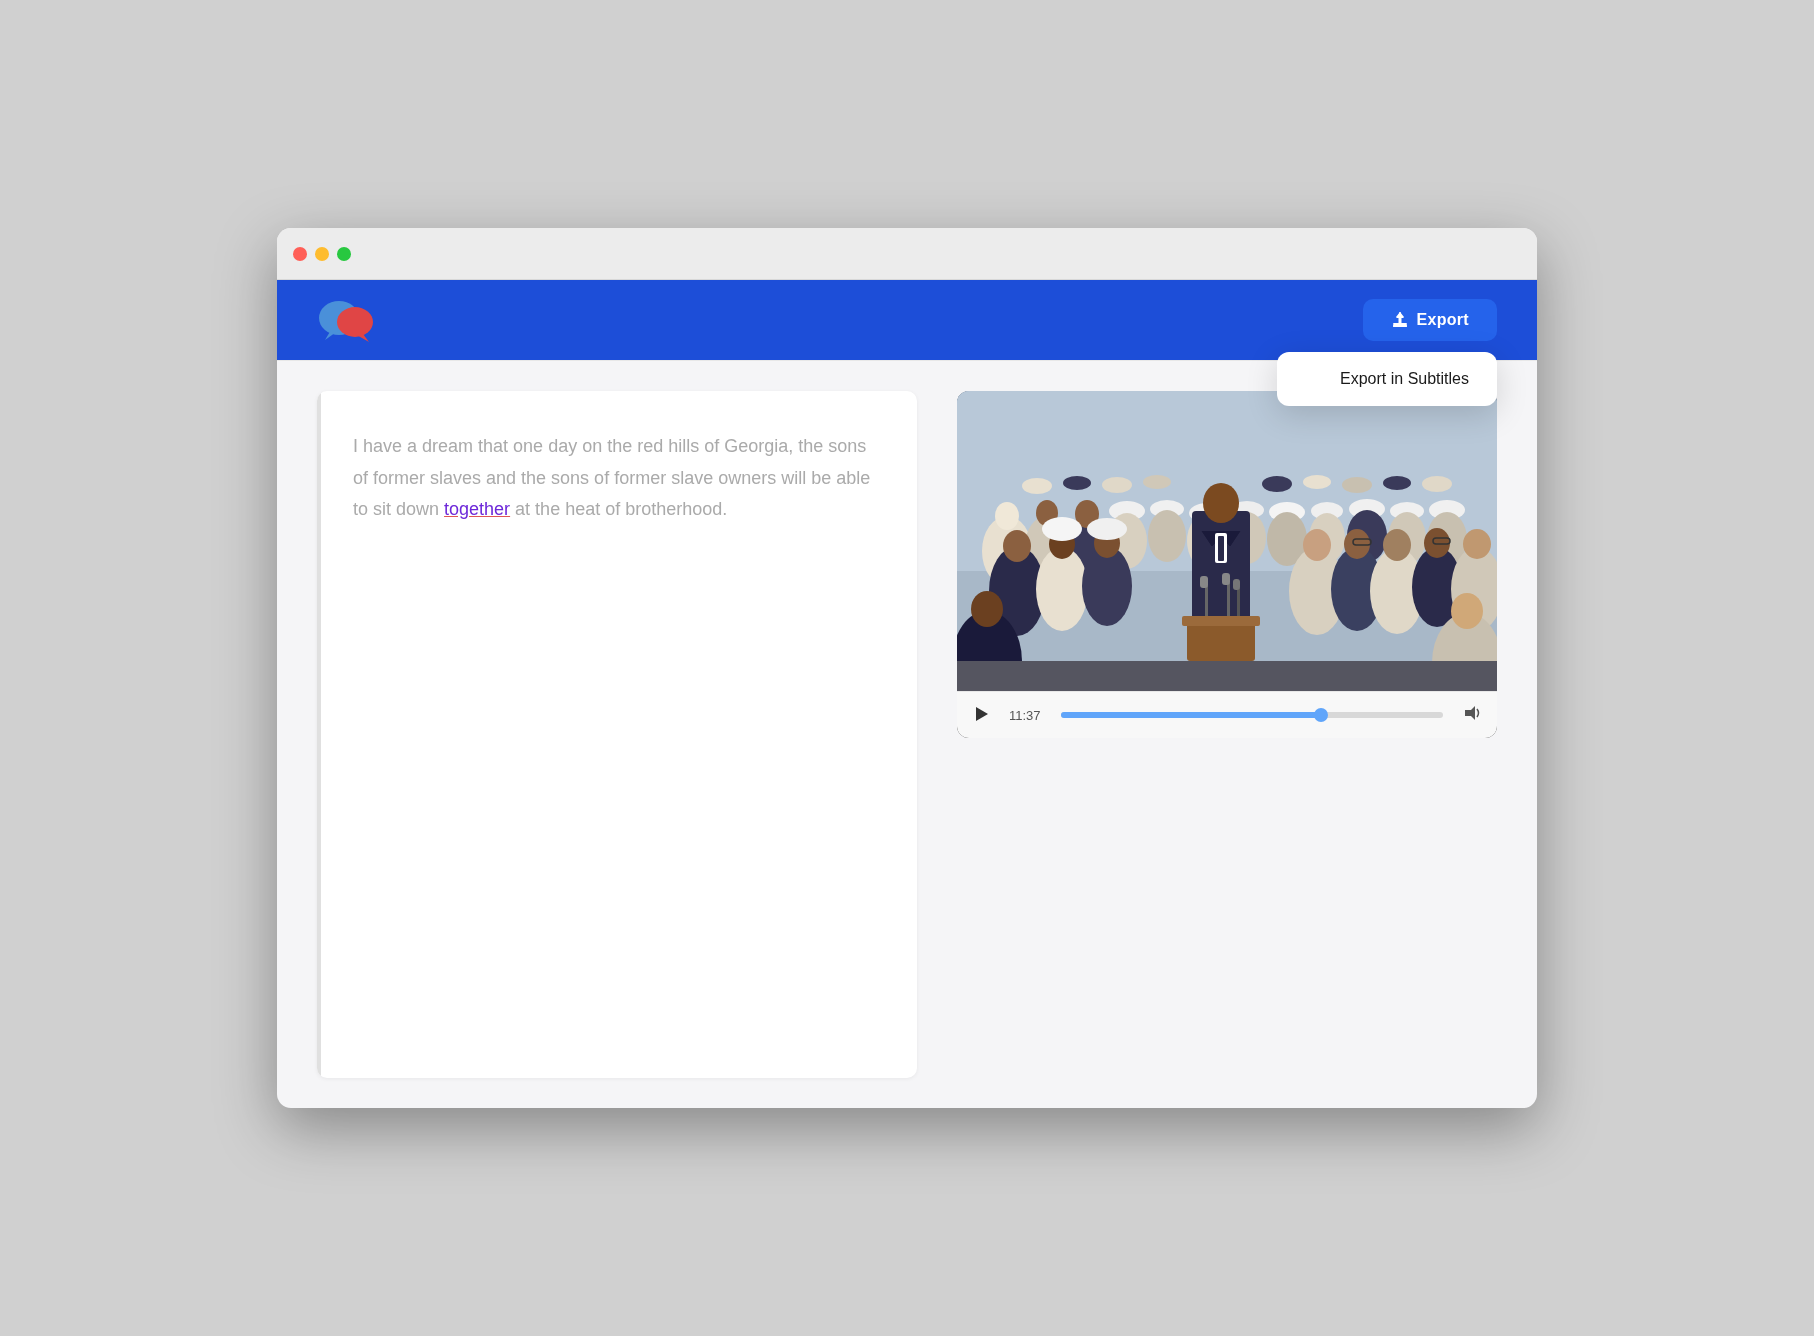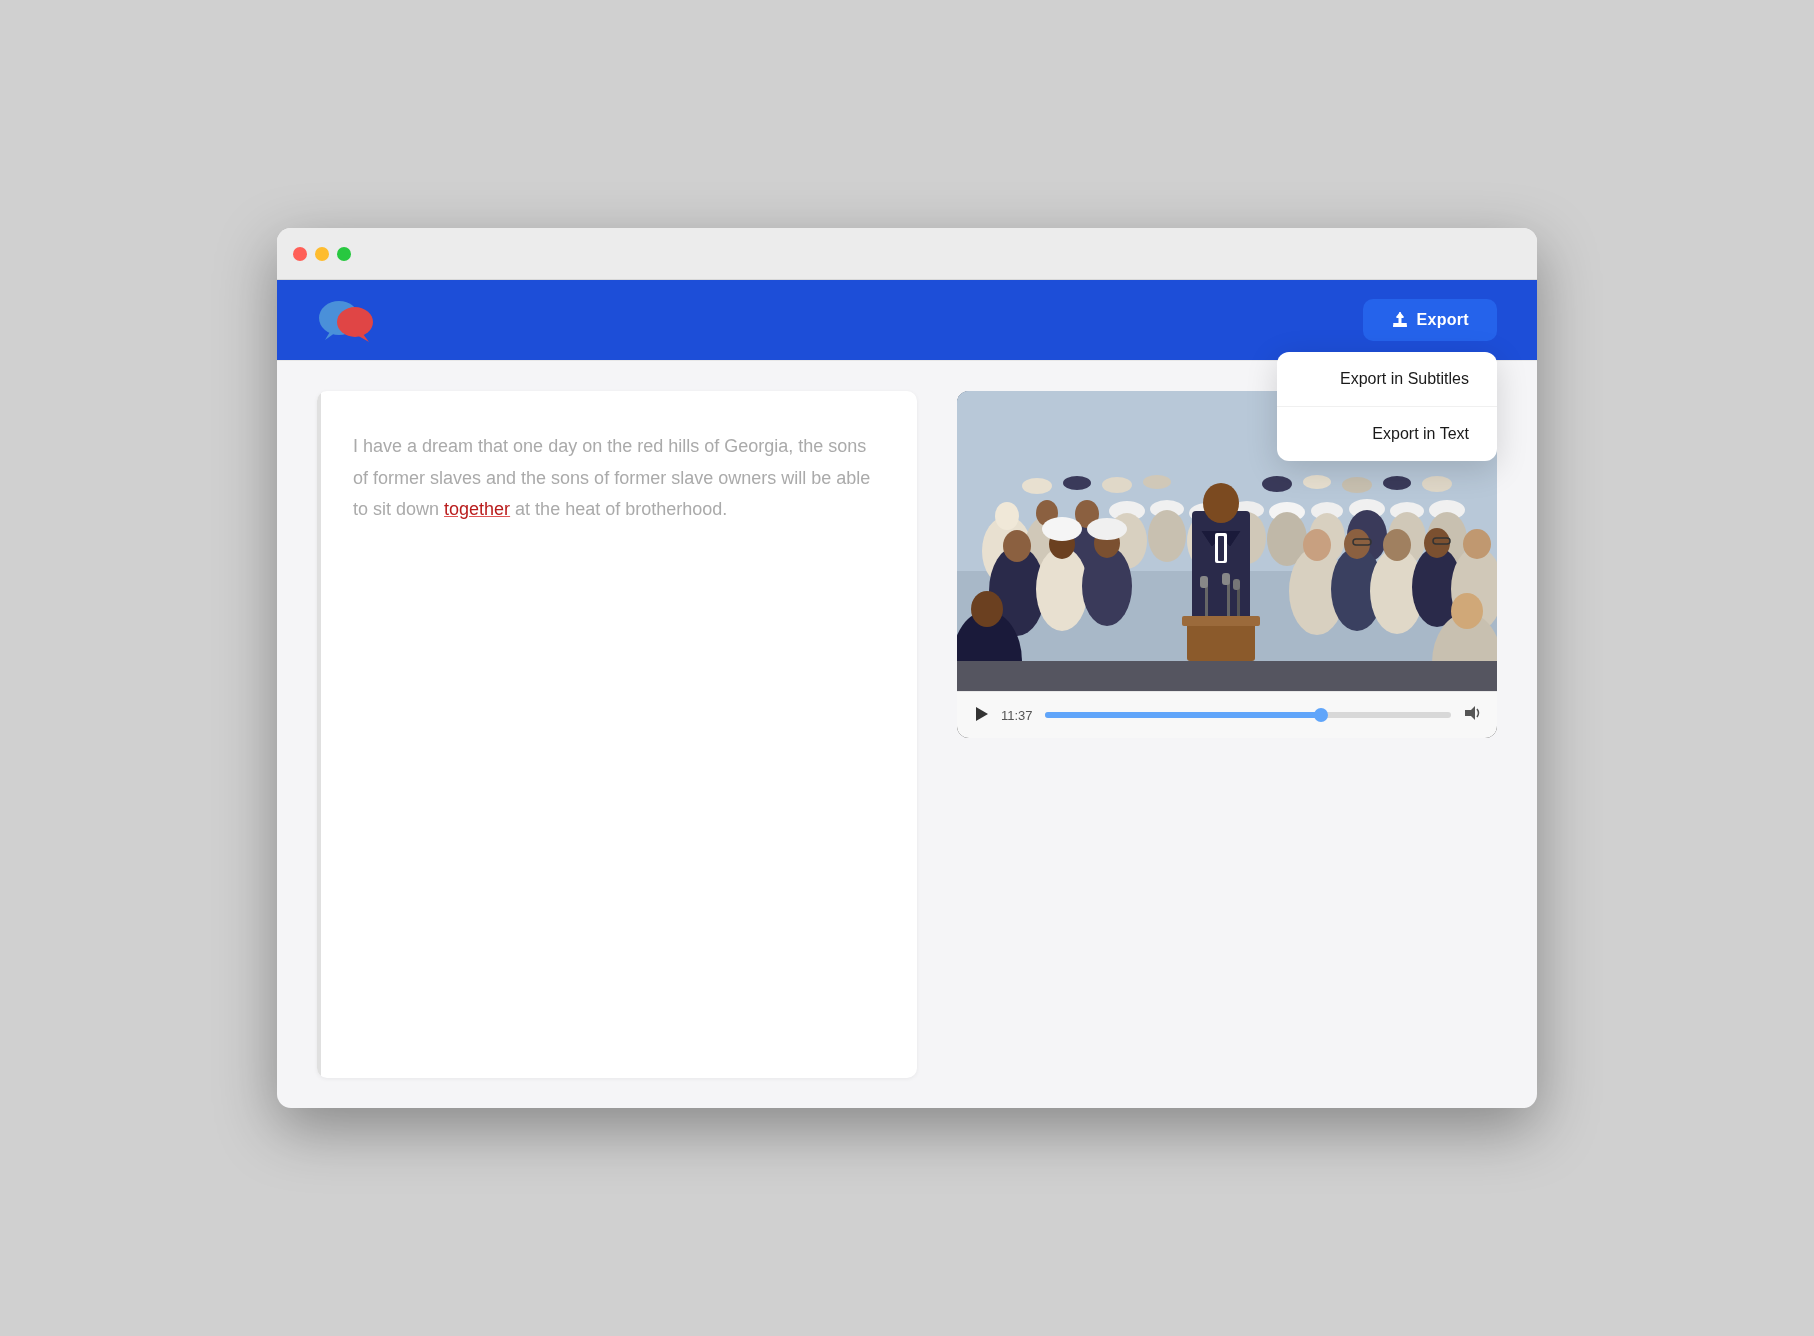--- a/index.html
+++ b/index.html
@@ -145,21 +145,21 @@
 
     .text-paragraph {
       margin-bottom: 32px;
     }
 
     .text-paragraph:last-child {
       color: #aaaaaa;
     }
 
     .highlight-word {
-      color: #b91c1c;
+      color: #6d28d9;
       text-decoration: underline;
       text-decoration-color: #e05555;
       text-align: center;
     }
 
     
     .video-panel {
       width: 540px;
       display: flex;
       flex-direction: column;
@@ -179,21 +179,21 @@
       background: linear-gradient(135deg, #8fa8c8 0%, #6b8fb0 30%, #4a6a90 60%, #2a4a70 100%);
       position: relative;
       overflow: hidden;
     }
 
     .video-controls {
       background: #f8f8f8;
       padding: 12px 16px;
       display: flex;
       align-items: center;
-      gap: 12px;
+      gap: 20px;
       border-top: 1px solid #e8e8e8;
     }
 
     .play-btn {
       cursor: pointer;
       color: #333;
       font-size: 14px;
       flex-shrink: 0;
     }
 
@@ -280,21 +280,20 @@
         <rect x="2" y="14" width="14" height="2" rx="1" fill="white"></rect>
 
         <path d="M9 2 L5 7 L7.5 7 L7.5 13 L10.5 13 L10.5 7 L13 7 Z" fill="white"></path>
         <rect x="2" y="14" width="14" height="2" rx="1" fill="white"></rect>
       </svg>
       <span>Export</span>
     </button>
 
     <div class="dropdown-menu">
       <div class="dropdown-item">Export in Subtitles</div>
-      <div class="dropdown-item">Export in Text</div>
     </div>
   </div>
 
   <div class="main-content">
 
     <div class="text-panel">
       <div class="scroll-indicator"></div>
 
       <div class="text-content">
         <div class="text-paragraph">

